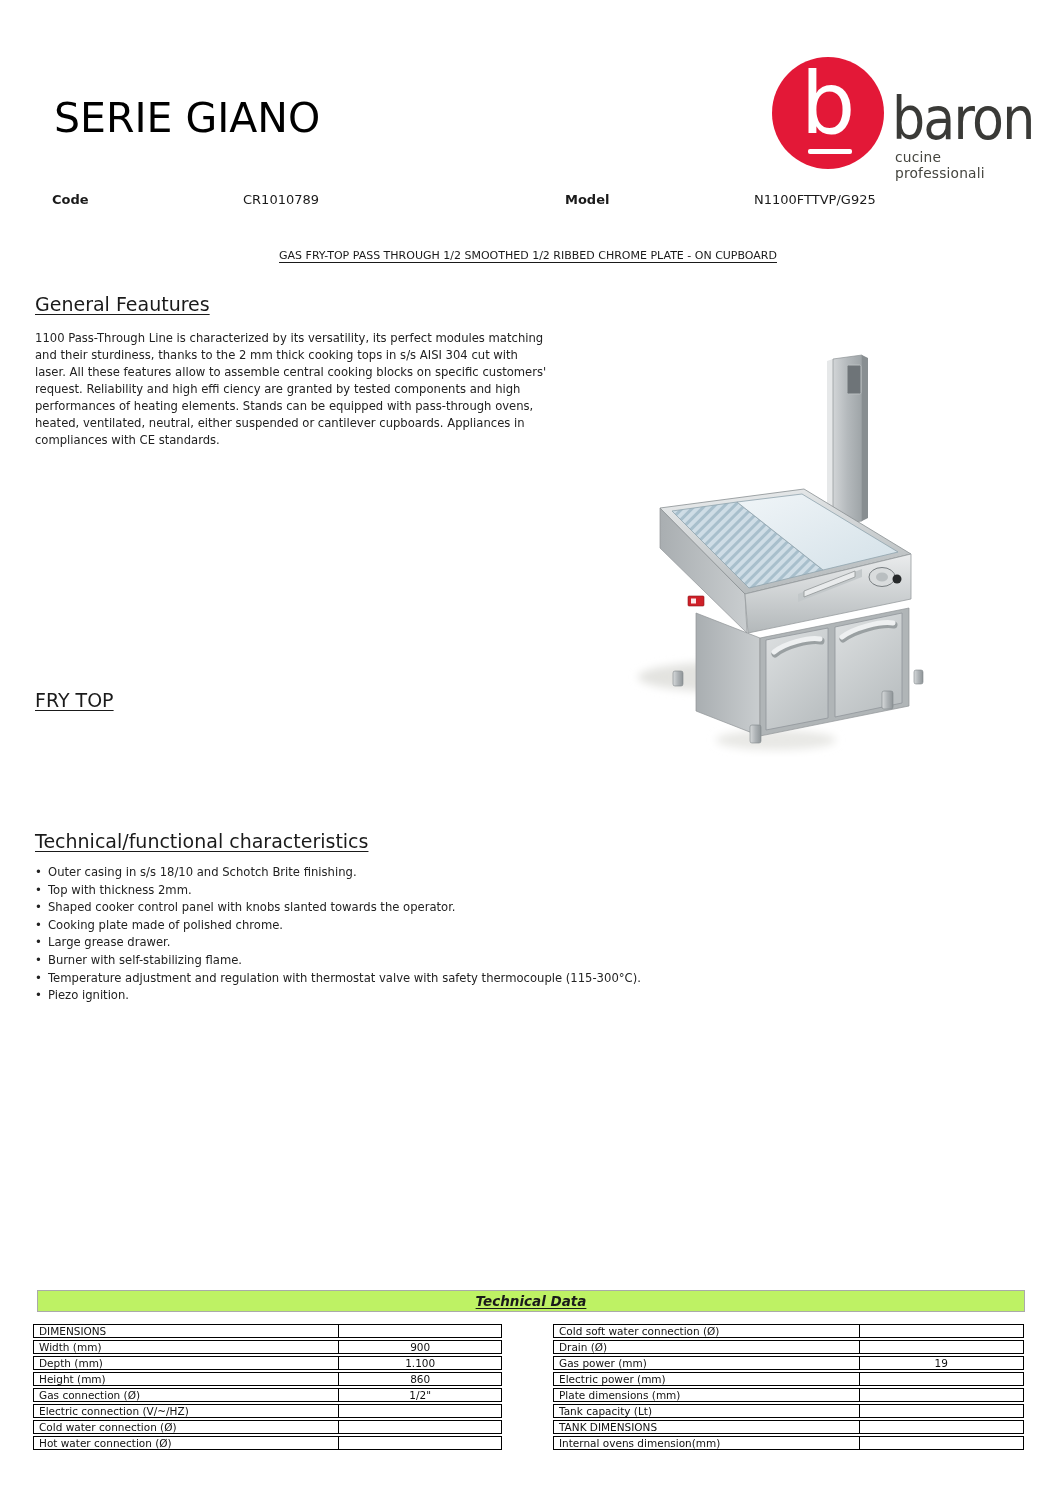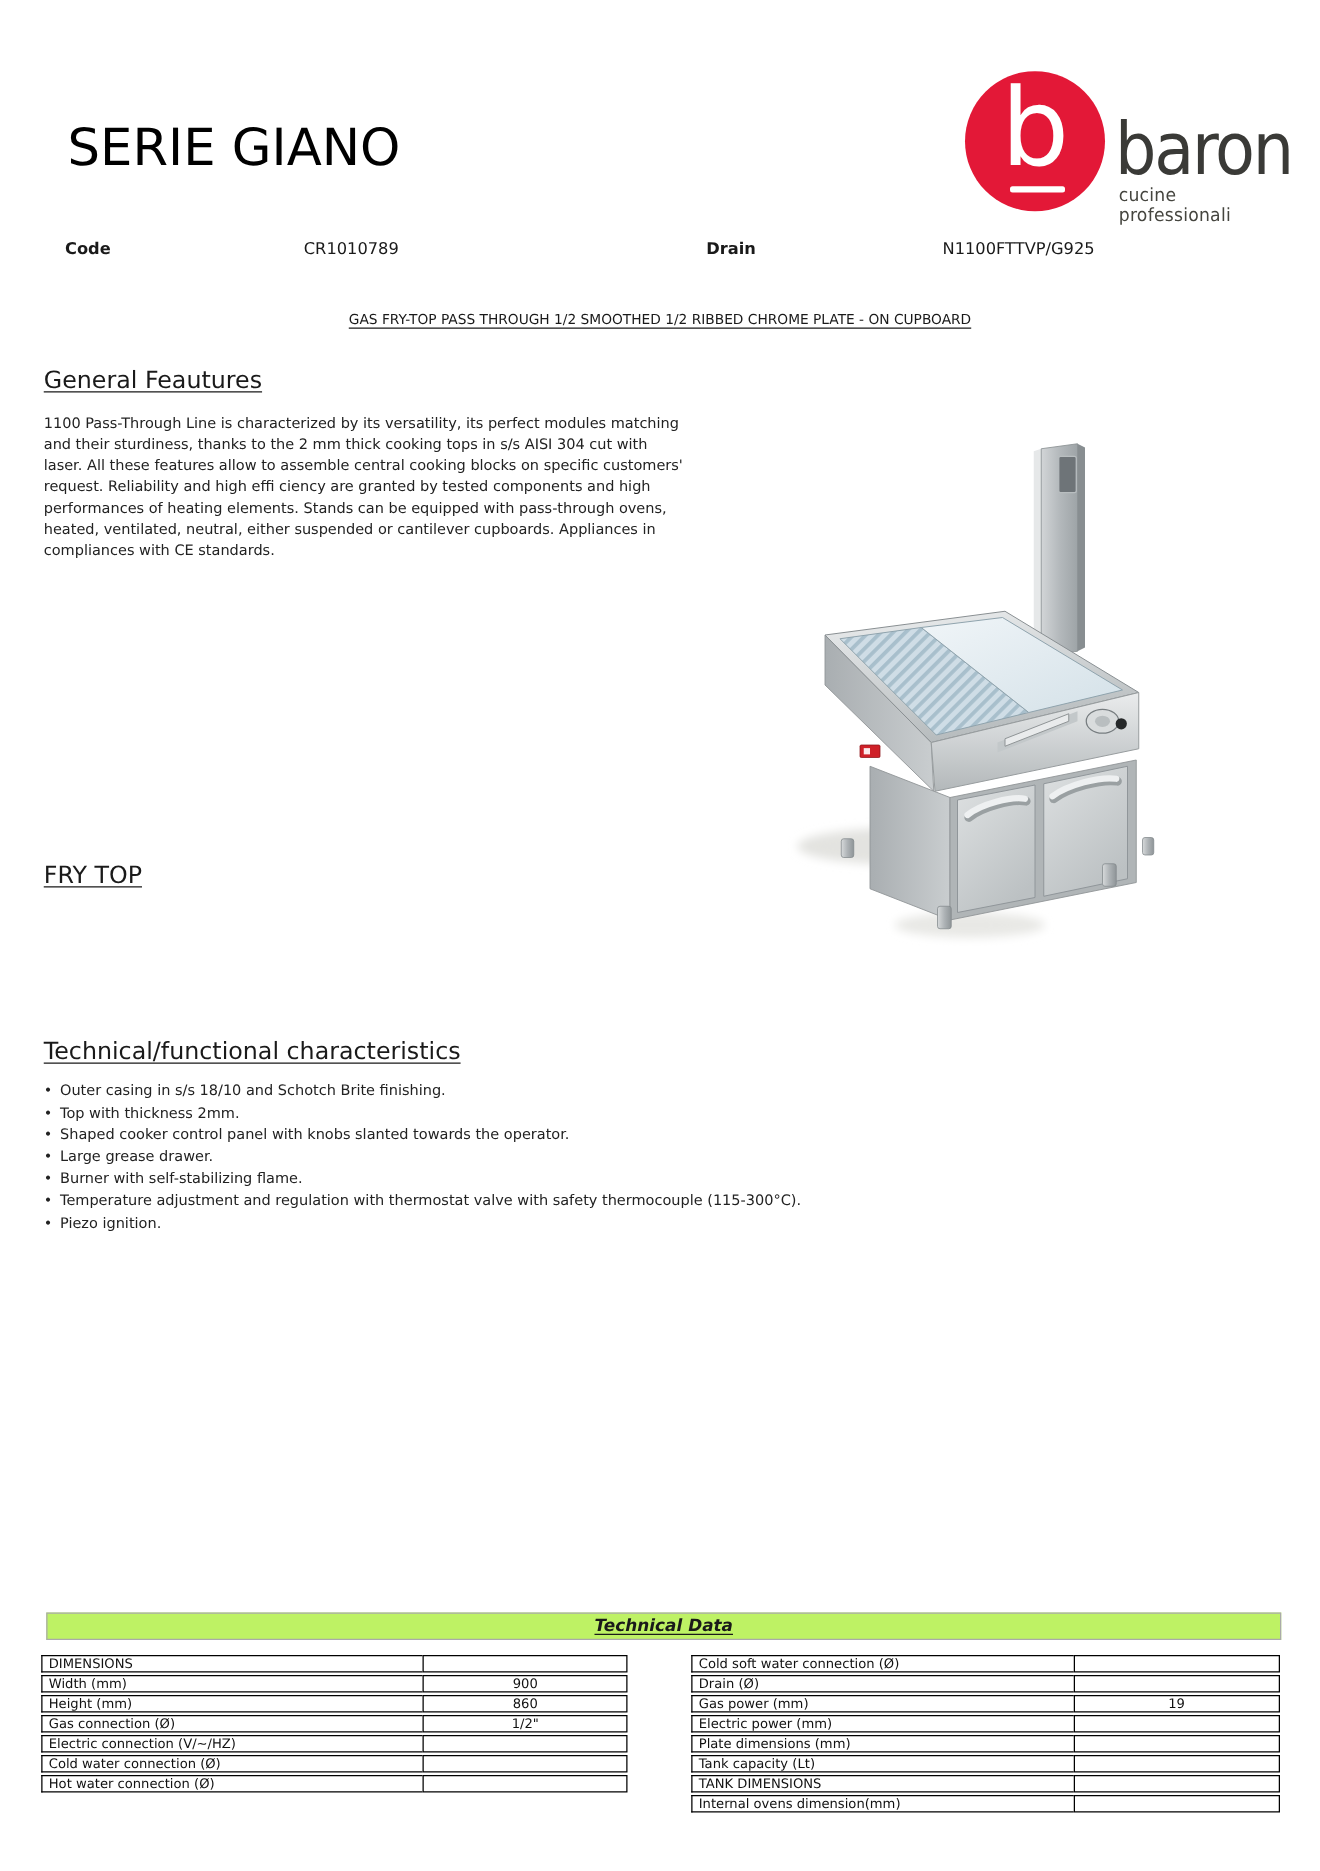--- a/index.html
+++ b/index.html
@@ -115,21 +115,21 @@
     <div class="logo-circle" style="background:#e31837;">
       <div class="logo-b">b</div>
       <div class="logo-bar"></div>
     </div>
     <div class="brand-name" style="color:#3a3a37;">baron</div>
     <div class="brand-tagline" style="color:#45453f;">cucine professionali</div>
   </div>
 
   <div class="meta-label lbl-code">Code</div>
   <div class="meta-value val-code">CR1010789</div>
-  <div class="meta-label lbl-model">Drain</div>
+  <div class="meta-label lbl-model">Model</div>
   <div class="meta-value val-model">N1100FTTVP/G925</div>
 
   <div class="product-title">GAS FRY-TOP PASS THROUGH 1/2 SMOOTHED 1/2 RIBBED CHROME PLATE - ON CUPBOARD</div>
 
   <div class="sec-heading h-general">General Feautures</div>
   <div class="general-text">1100 Pass-Through Line is characterized by its versatility, its perfect modules matching and their sturdiness, thanks to the 2 mm thick cooking tops in s/s AISI 304 cut with laser. All these features allow to assemble central cooking blocks on specific customers' request. Reliability and high effi ciency are granted by tested components and high performances of heating elements. Stands can be equipped with pass-through ovens, heated, ventilated, neutral, either suspended or cantilever cupboards.  Appliances in compliances with CE standards.</div>
 
   <svg class="product-image" viewBox="0 0 336 432" xmlns="http://www.w3.org/2000/svg">
     <defs>
       <linearGradient id="gChimney" x1="0" y1="0" x2="1" y2="0">
@@ -218,20 +218,21 @@
     </g>
   </svg>
 
   <div class="sec-heading h-frytop">FRY TOP</div>
 
   <div class="sec-heading h-techfunc">Technical/functional characteristics</div>
   <ul class="bullets">
     <li><span>Outer casing in s/s 18/10 and  Schotch Brite finishing.</span></li>
     <li><span>Top with thickness 2mm.</span></li>
     <li><span>Shaped cooker control panel with knobs slanted towards the operator.</span></li>
+    <li><span>Cooking plate made of polished chrome.</span></li>
     <li><span>Large grease drawer.</span></li>
     <li><span>Burner with self-stabilizing flame.</span></li>
     <li><span>Temperature adjustment and regulation with thermostat valve with safety thermocouple (115-300°C).</span></li>
     <li><span>Piezo ignition.</span></li>
   </ul>
 
   <div class="td-banner">
     <span>Technical Data</span>
   </div>
 
@@ -239,20 +240,24 @@
     <tbody>
         <tr>
           <td class="lbl">DIMENSIONS</td>
           <td class="val"></td>
         </tr>
     <tr>
           <td class="lbl indent">Width (mm)</td>
           <td class="val">900</td>
         </tr>
     <tr>
+          <td class="lbl indent">Depth (mm)</td>
+          <td class="val">1.100</td>
+        </tr>
+    <tr>
           <td class="lbl indent">Height (mm)</td>
           <td class="val">860</td>
         </tr>
     <tr>
           <td class="lbl">Gas connection (Ø)</td>
           <td class="val">1/2"</td>
         </tr>
     <tr>
           <td class="lbl">Electric connection  (V/~/HZ)</td>
           <td class="val"></td>

